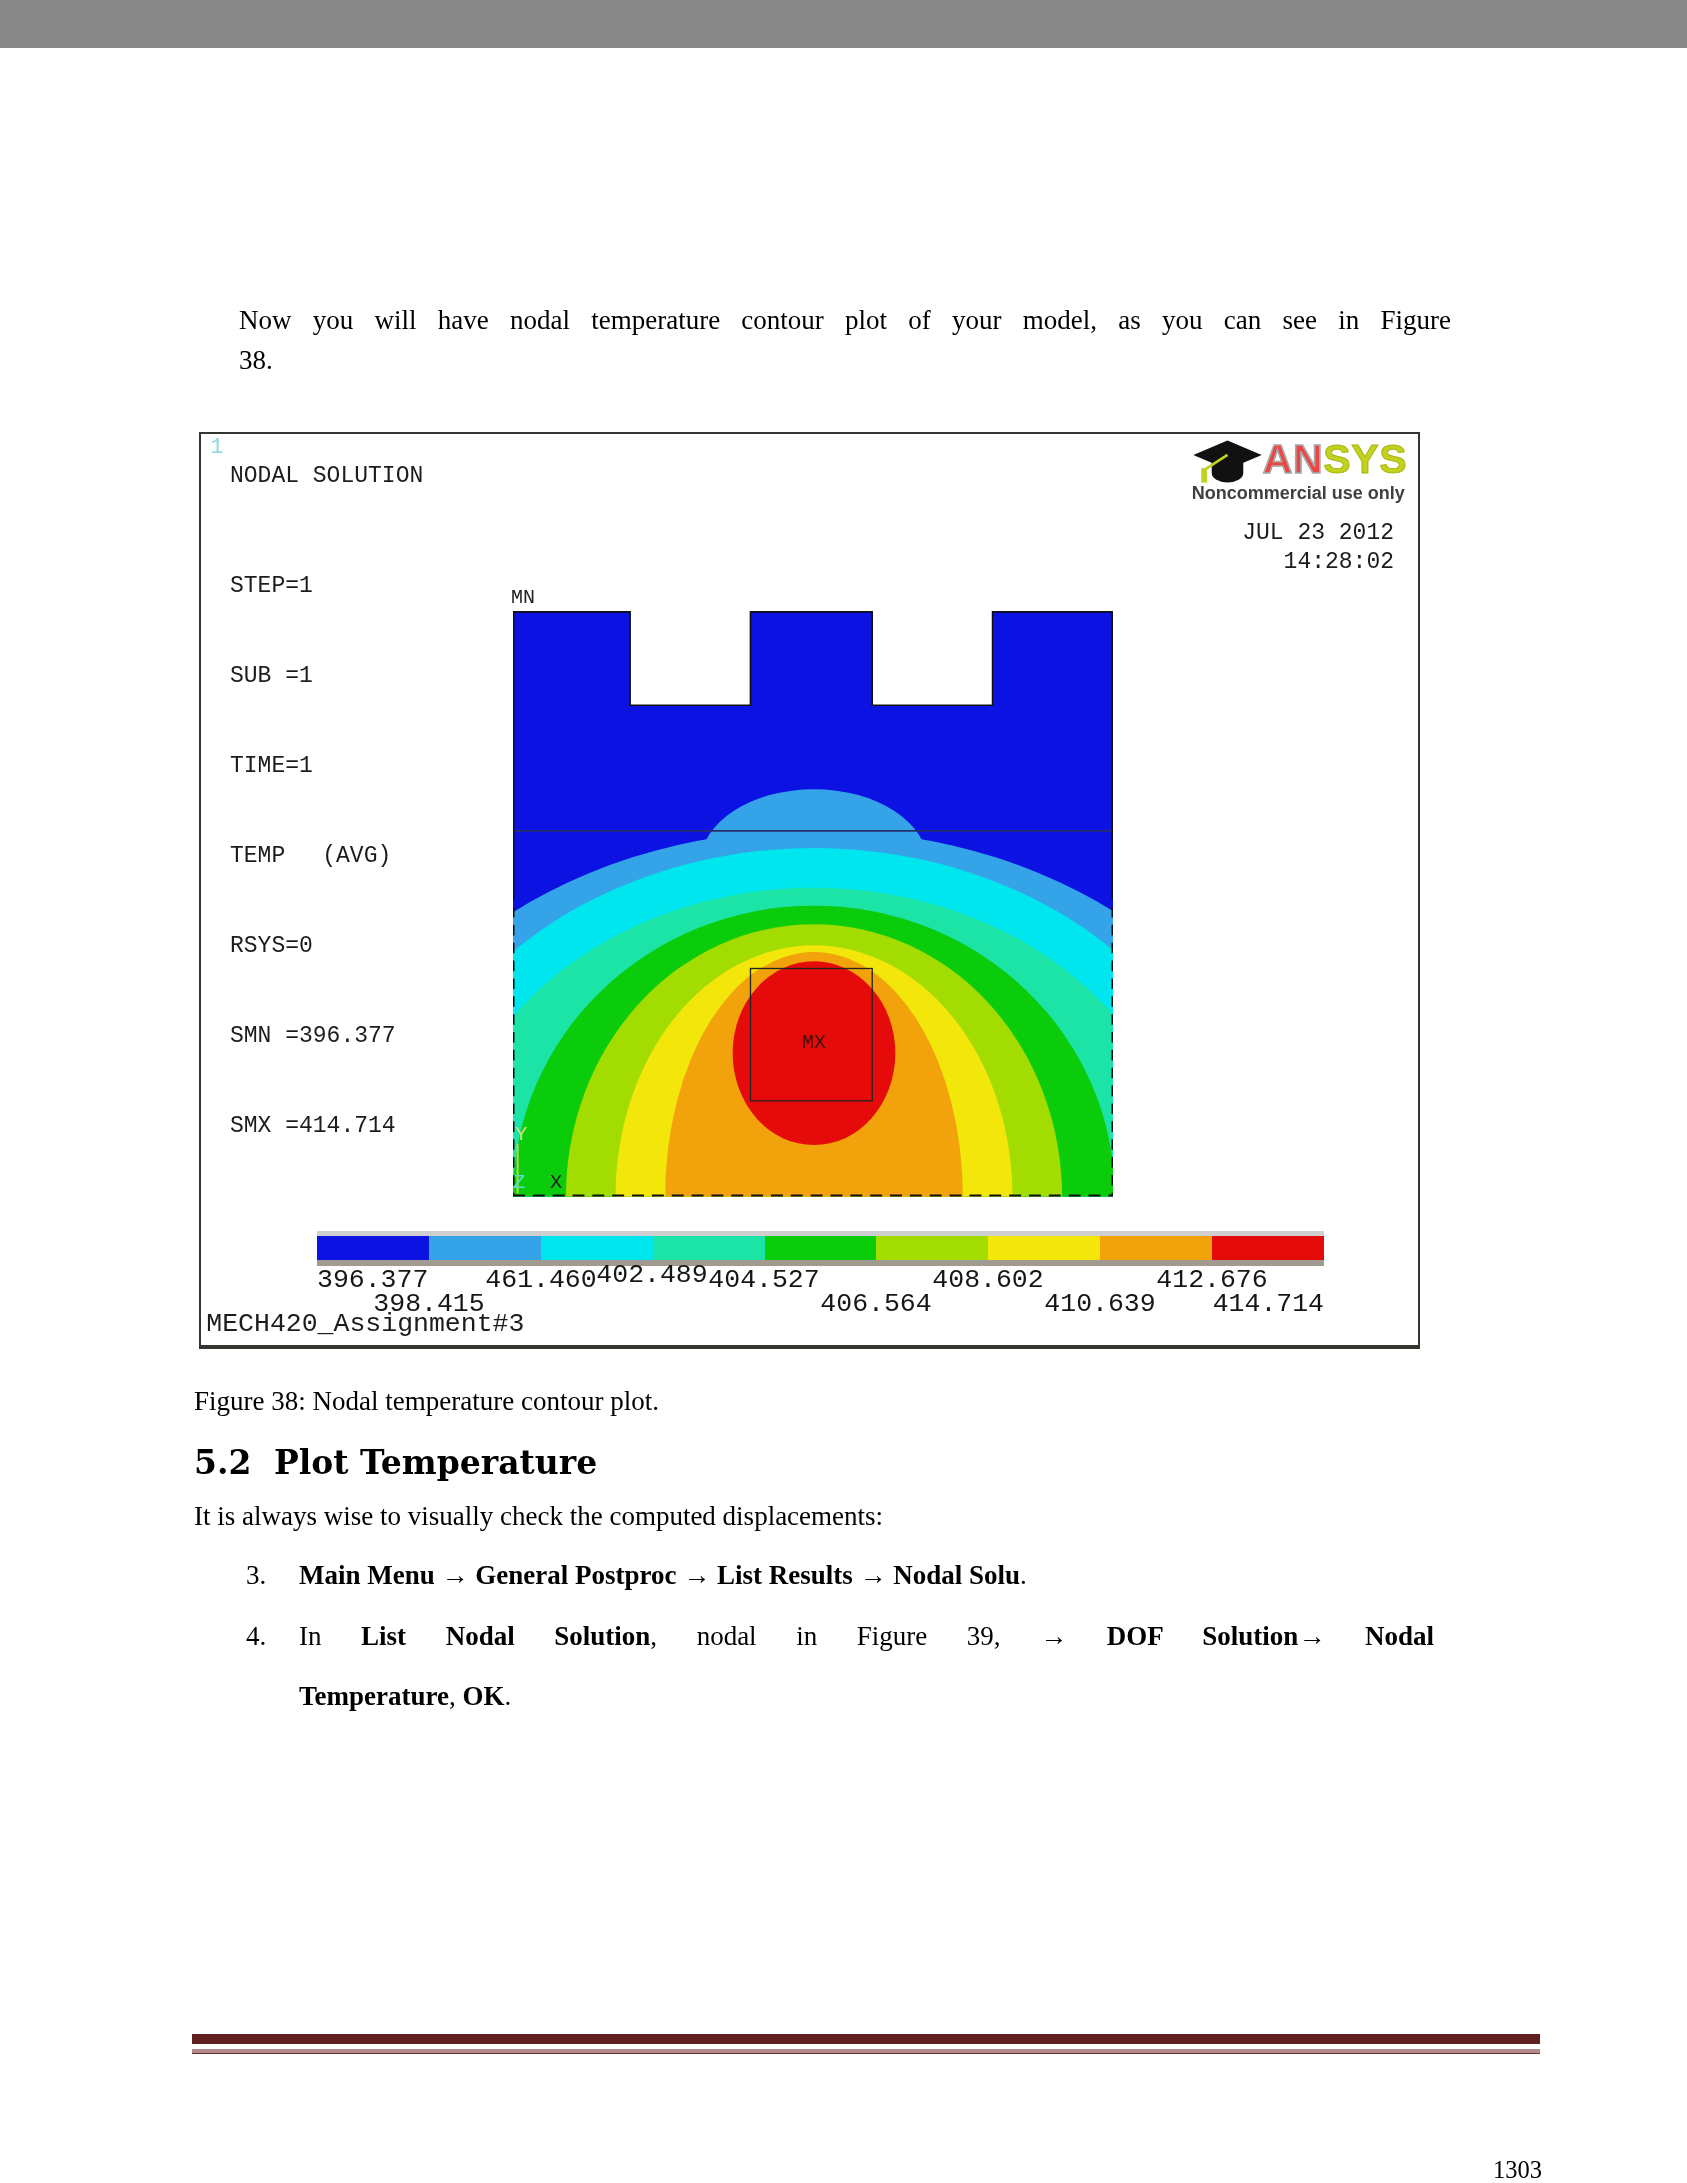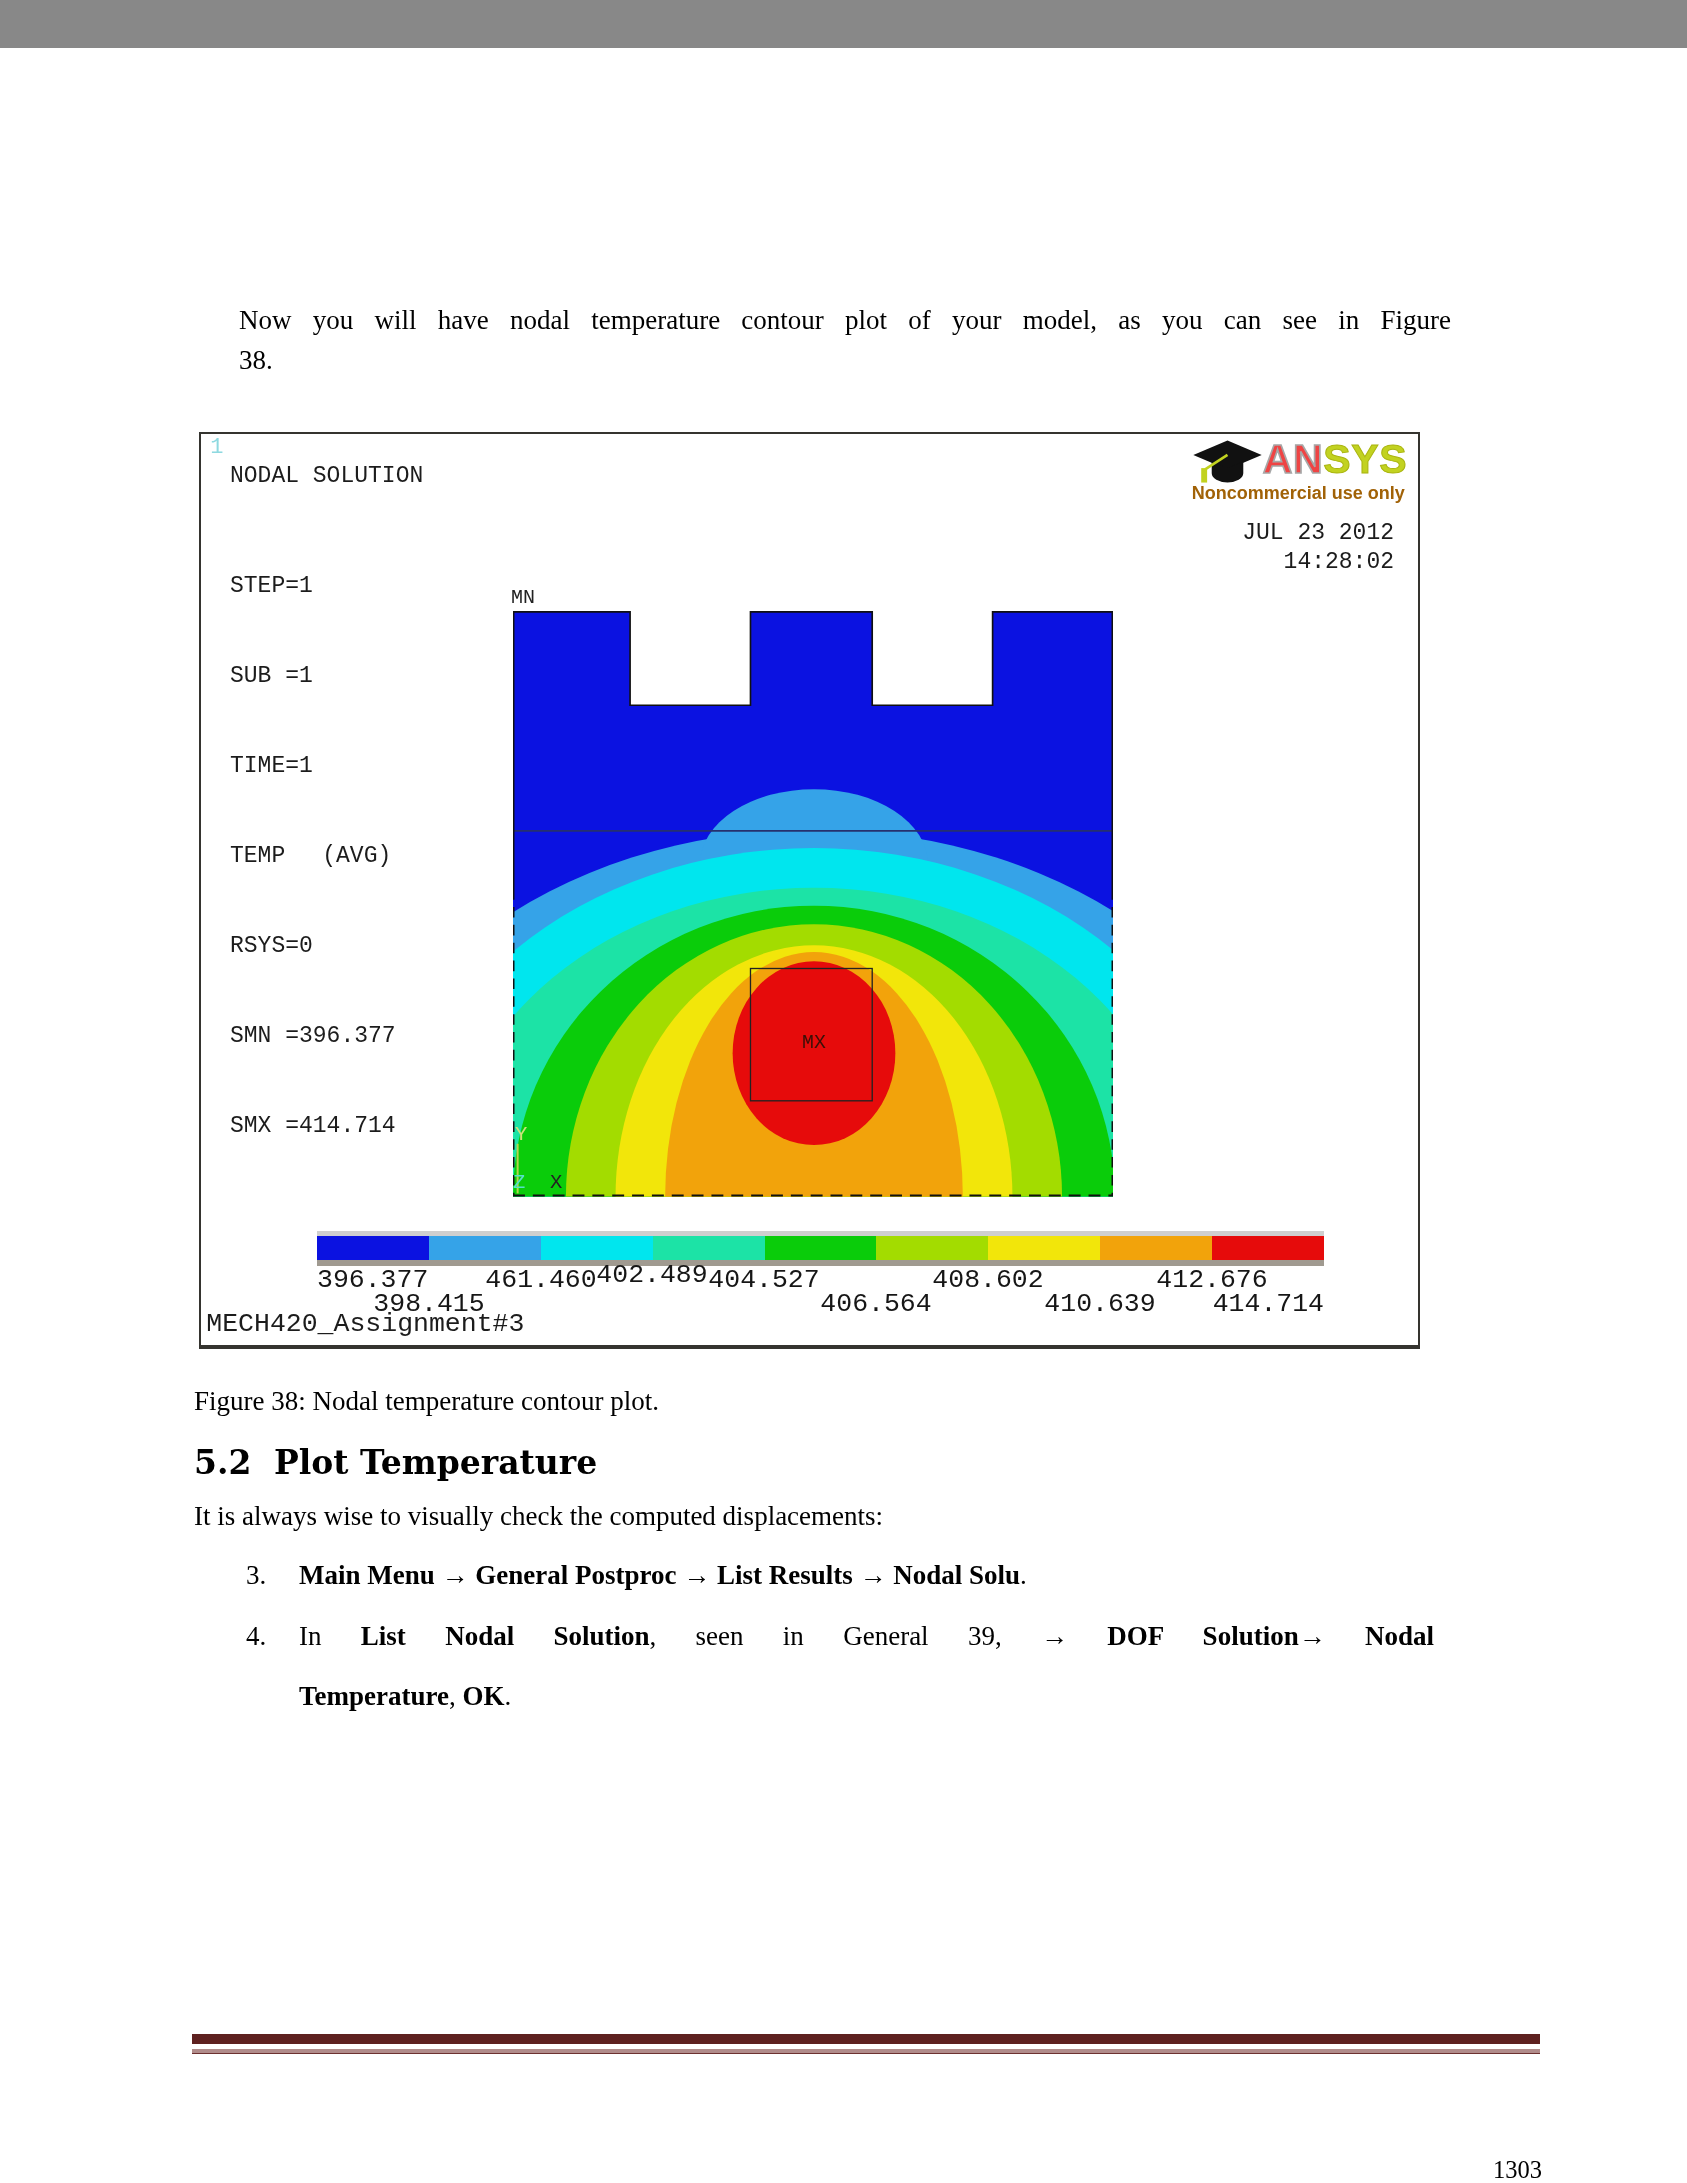--- a/index.html
+++ b/index.html
@@ -32,21 +32,21 @@
   .ftitle{left:29px;top:29px;font-size:23px;}
   .infoblock{left:29px;top:77px;font-size:23px;line-height:30px;white-space:pre;}
   .inforow .r{display:inline-block;margin-left:37px;}
   .datetime{right:24px;top:85px;font-size:23px;text-align:right;line-height:29px;}
 
   .logo{right:10.6px;top:5.3px;display:flex;align-items:flex-start;}
   .logotype{font-family:"Liberation Sans",sans-serif;font-weight:bold;font-size:41px;line-height:41px;letter-spacing:0.7px;}
   .logotype .an{color:#ef4444;-webkit-text-stroke:1.7px #a7a7a7;}
   .logotype .sys{color:#c2d220;-webkit-text-stroke:1px #aab510;}
   .slogan{right:13.2px;top:49px;font-family:"Liberation Sans",sans-serif;font-weight:bold;
-          font-size:18px;color:#a16207;}
+          font-size:18px;color:#404040;}
 
   .mn-label{left:310px;top:152px;font-size:20px;color:#222;}
   .modelsvg{left:312px;top:177px;}
 
   
   .cbar{left:116px;top:797px;width:1007px;}
   .cbar .strip1{height:5.3px;background:#cfcfcf;}
   .cbar .cells{display:flex;height:24px;}
   .cbar .cells div{flex:1;}
   .cbar .strip2{height:6px;background:#a09a90;}
@@ -162,21 +162,21 @@
   <div class="abs caption">Figure 38: Nodal temperature contour plot.</div>
   <div class="abs heading">
     <span class="num">5.2</span><span>Plot Temperature</span>
   </div>
   <div class="abs bodyline">It is always wise to visually check the computed displacements:</div>
 
   <div class="abs li-num" style="left:246px;top:1512px;">3.</div>
   <div class="abs li-text" style="left:299px;top:1512px;"><span class="b">Main Menu</span><span> → </span><span class="b">General Postproc</span><span> → </span><span class="b">List Results</span><span> → </span><span class="b">Nodal Solu</span><span>.</span></div>
 
   <div class="abs li-num" style="left:246px;top:1573px;">4.</div>
-  <div class="abs li-text stretchline" style="left:299px;top:1573px;width:1135px;"><span>In </span><span class="b">List Nodal Solution</span><span>, seen in General 39, → </span><span class="b">DOF Solution</span><span>→ </span><span class="b">Nodal</span></div>
+  <div class="abs li-text stretchline" style="left:299px;top:1573px;width:1135px;"><span>In </span><span class="b">List Nodal Solution</span><span>, nodal in Figure 39, → </span><span class="b">DOF Solution</span><span>→ </span><span class="b">Nodal</span></div>
   <div class="abs li-text" style="left:299px;top:1633px;"><span class="b">Temperature</span><span>, </span><span class="b">OK</span><span>.</span></div>
 
   <div class="abs rule1"></div>
   <div class="abs rule2"></div>
   <div class="abs pagenum">1303</div>
 
 </div>
 
 
 </body></html>

